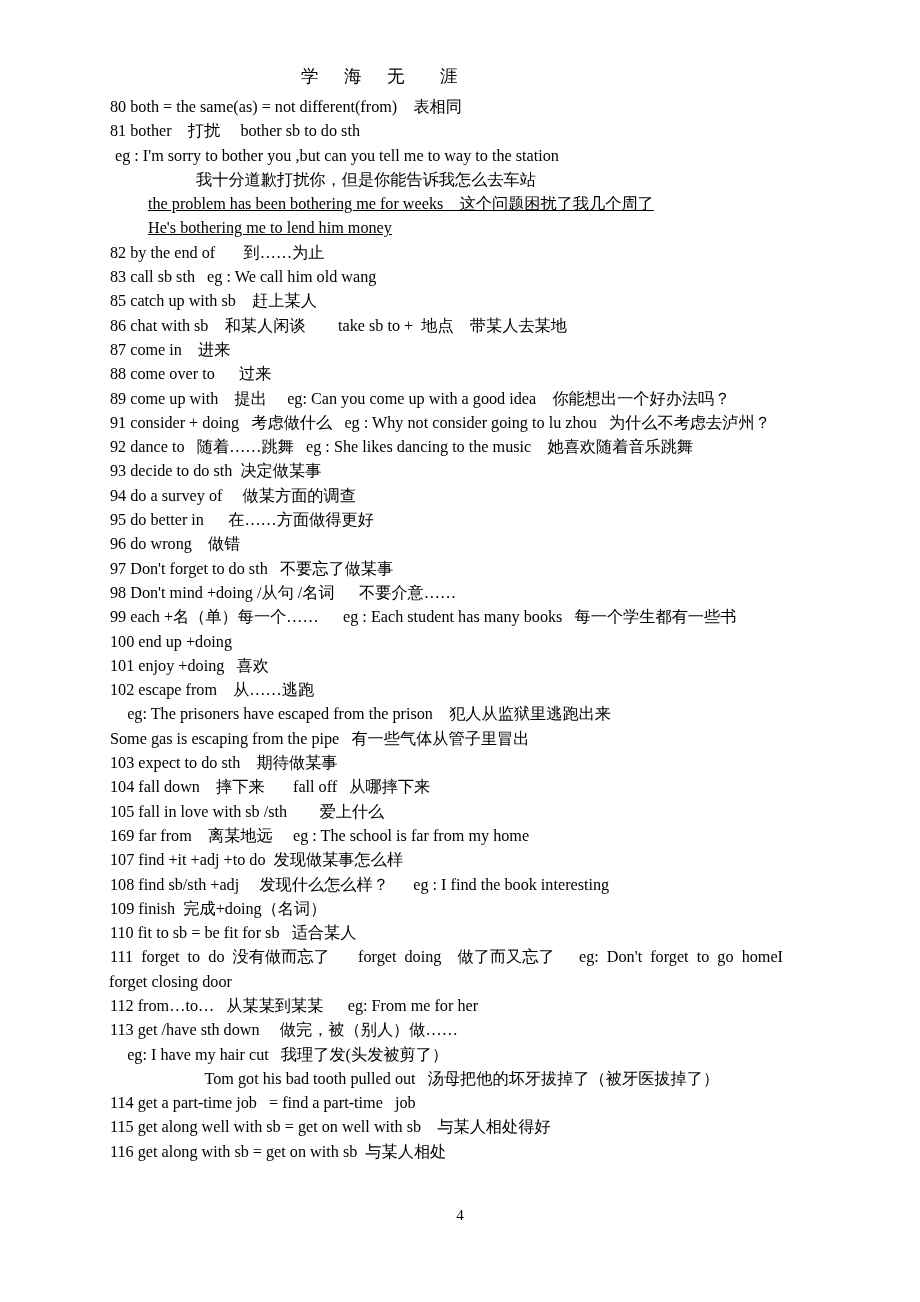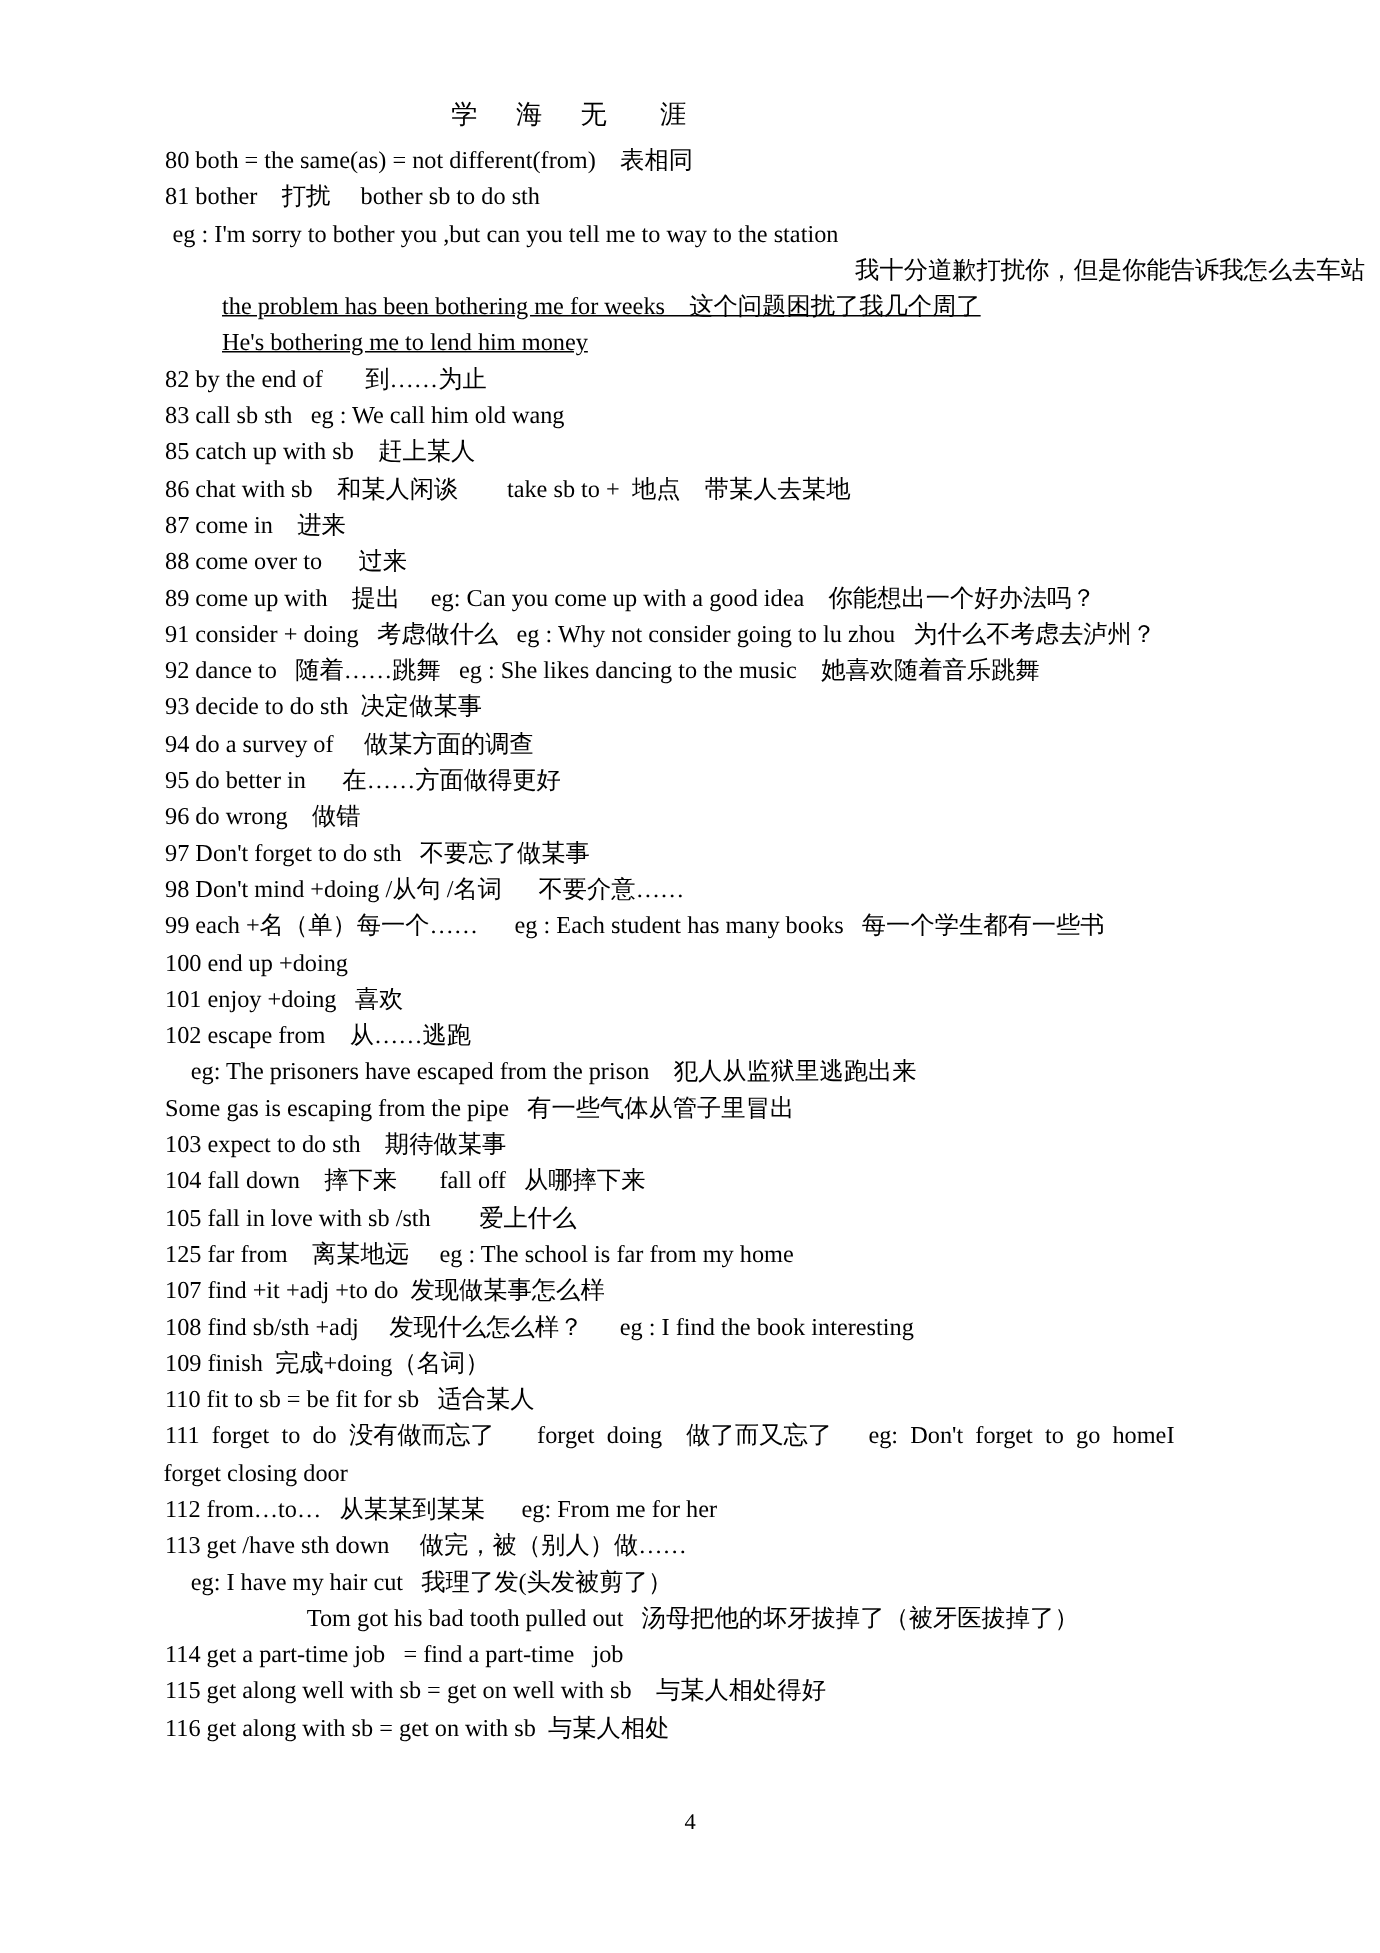--- a/index.html
+++ b/index.html
@@ -43,21 +43,21 @@
     font-size: 16.2px;
     line-height: 24.3px;
     white-space: pre-wrap;
     word-break: normal;
     letter-spacing: 0;
   }
   
   .i0  { margin-left: 0px; }
   .i1  { margin-left: 5px; }
   .i2  { margin-left: 38px; text-decoration: underline; }
-  .i3  { margin-left: 86px; text-align: right; }
+  .i3  { margin-left: 86px; }
   .i4  { margin-left: 50px; }
   .i6  { margin-left: -1px; }
 
   .wrap-111 {
     display: flex;
     justify-content: flex-start;
     width: 720px;
   }
   .wrap-111 .tail {
     padding-right: 0px;
@@ -104,21 +104,21 @@
     <div class="line i0">98 Don't mind +doing /从句 /名词      不要介意……</div>
     <div class="line i0">99 each +名（单）每一个……      eg : Each student has many books   每一个学生都有一些书</div>
     <div class="line i0">100 end up +doing</div>
     <div class="line i0">101 enjoy +doing   喜欢</div>
     <div class="line i0">102 escape from    从……逃跑</div>
     <div class="line i1">   eg: The prisoners have escaped from the prison    犯人从监狱里逃跑出来</div>
     <div class="line i0">Some gas is escaping from the pipe   有一些气体从管子里冒出</div>
     <div class="line i0">103 expect to do sth    期待做某事</div>
     <div class="line i0">104 fall down    摔下来       fall off   从哪摔下来</div>
     <div class="line i0">105 fall in love with sb /sth        爱上什么</div>
-    <div class="line i0">125 far from    离某地远     eg : The school is far from my home</div>
+    <div class="line i0">169 far from    离某地远     eg : The school is far from my home</div>
     <div class="line i0">107 find +it +adj +to do  发现做某事怎么样</div>
     <div class="line i0">108 find sb/sth +adj     发现什么怎么样？      eg : I find the book interesting</div>
     <div class="line i0">109 finish  完成+doing（名词）</div>
     <div class="line i0">110 fit to sb = be fit for sb   适合某人</div>
 
     <div class="line wrap-111">
       <span>111  forget  to  do  没有做而忘了       forget  doing    做了而又忘了      eg:  Don't  forget  to  go  home</span>
       <span class="tail">I</span>
     </div>
     <div class="line i6">forget closing door</div>

